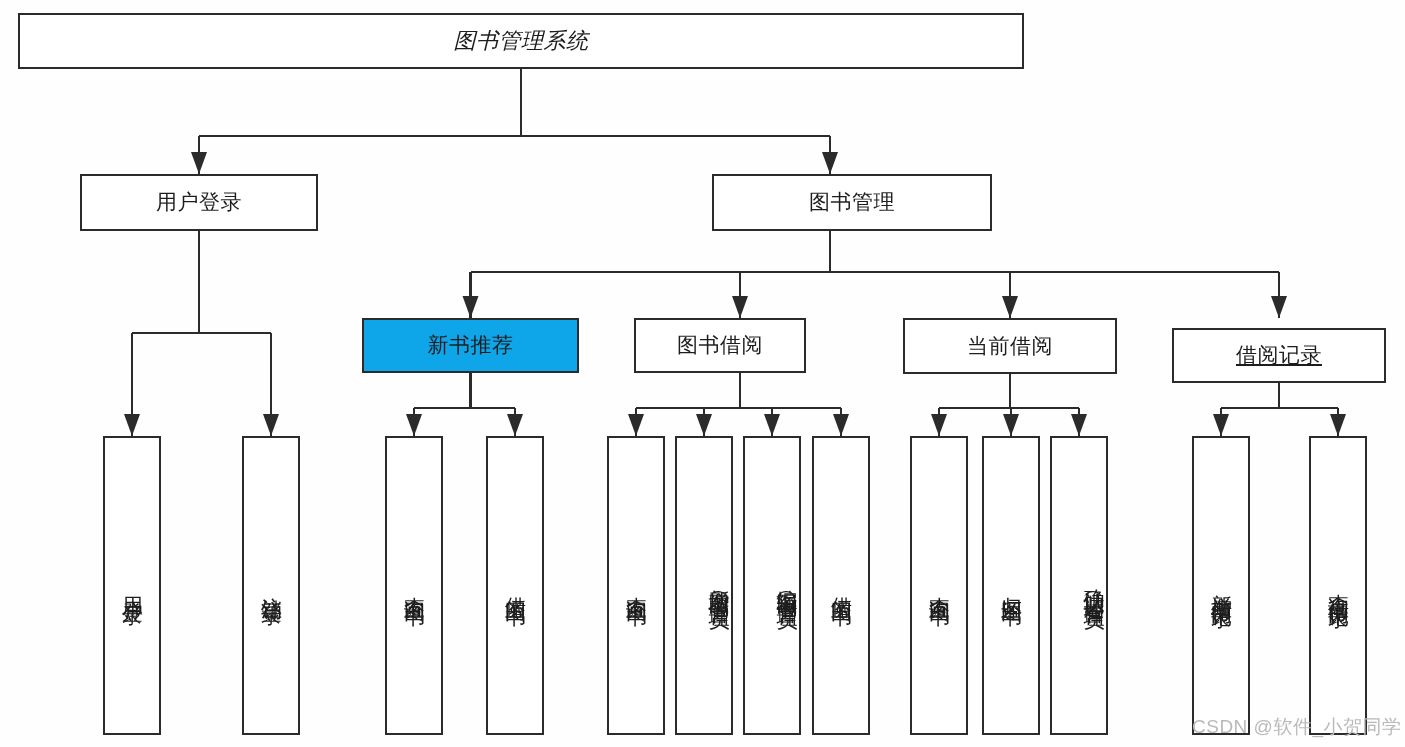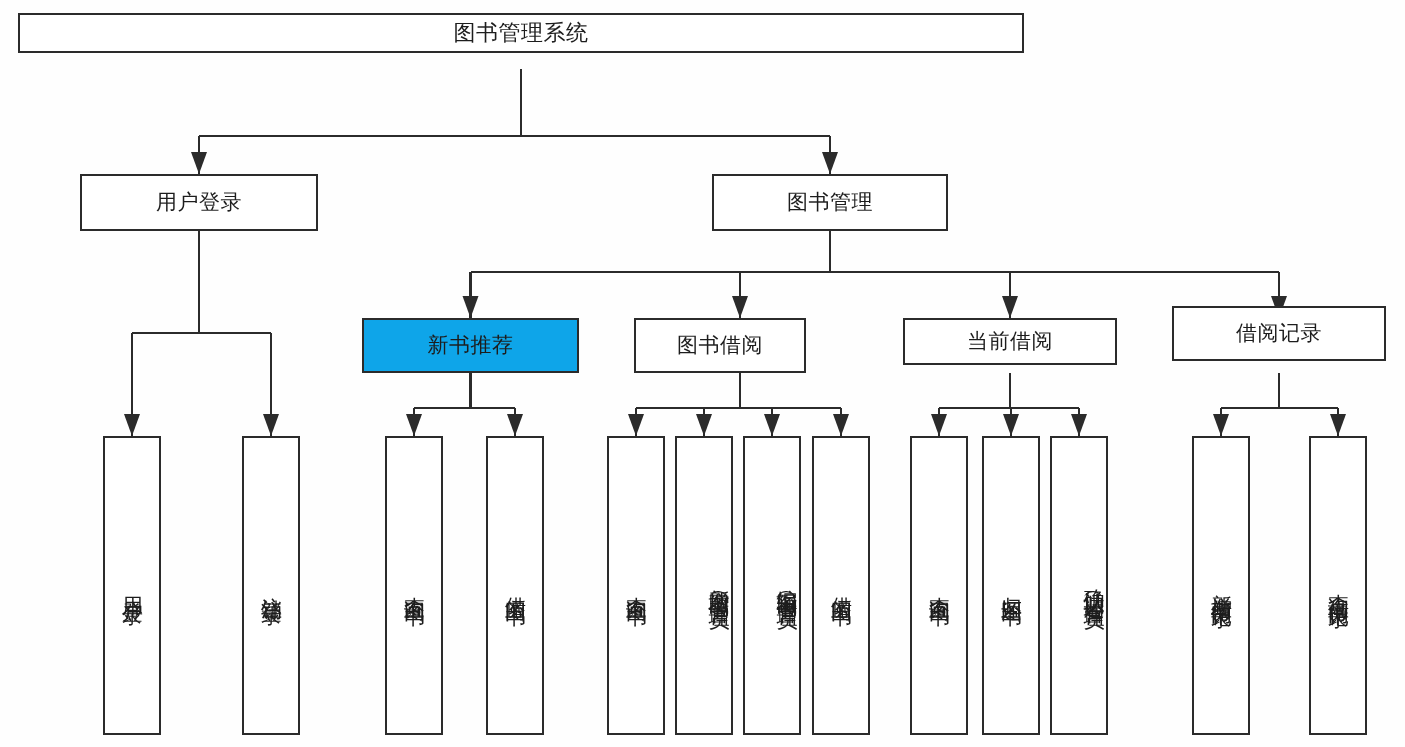--- a/index.html
+++ b/index.html
@@ -127,39 +127,39 @@
       <line x1="1079" y1="408" x2="1079" y2="436" stroke="#2b2b2b" stroke-width="2.6" shape-rendering="crispEdges"></line>
       <polygon points="1071,414 1087,414 1079,436" fill="#2b2b2b"></polygon>
       <line x1="1279" y1="373" x2="1279" y2="408" stroke="#2b2b2b" stroke-width="2.6" shape-rendering="crispEdges"></line>
       <line x1="1221" y1="408" x2="1338" y2="408" stroke="#2b2b2b" stroke-width="2.6" shape-rendering="crispEdges"></line>
       <line x1="1221" y1="408" x2="1221" y2="436" stroke="#2b2b2b" stroke-width="2.6" shape-rendering="crispEdges"></line>
       <polygon points="1213,414 1229,414 1221,436" fill="#2b2b2b"></polygon>
       <line x1="1338" y1="408" x2="1338" y2="436" stroke="#2b2b2b" stroke-width="2.6" shape-rendering="crispEdges"></line>
       <polygon points="1330,414 1346,414 1338,436" fill="#2b2b2b"></polygon>
     </svg>
   <div id="nodes">
-      <div class="node node-h node-root" style="left: 18px; top: 13px; width: 1006px; height: 40px; border-color: rgb(43, 43, 43); background: rgb(255, 255, 255); color: rgb(29, 29, 29);">
+      <div class="node node-h node-root" style="left: 18px; top: 13px; width: 1006px; height: 56px; border-color: rgb(43, 43, 43); background: rgb(255, 255, 255); color: rgb(29, 29, 29); font-style: italic;">
         <span class="label">图书管理系统</span>
       </div>
       <div class="node node-h" style="left: 80px; top: 174px; width: 238px; height: 57px; border-color: rgb(43, 43, 43); background: rgb(255, 255, 255); color: rgb(29, 29, 29);">
         <span class="label">用户登录</span>
       </div>
-      <div class="node node-h" style="left: 712px; top: 174px; width: 236px; height: 57px; border-color: rgb(43, 43, 43); background: rgb(255, 255, 255); color: rgb(29, 29, 29);">
+      <div class="node node-h" style="left: 712px; top: 174px; width: 280px; height: 57px; border-color: rgb(43, 43, 43); background: rgb(255, 255, 255); color: rgb(29, 29, 29);">
         <span class="label">图书管理</span>
       </div>
       <div class="node node-h" style="left: 362px; top: 318px; width: 217px; height: 55px; border-color: rgb(43, 43, 43); background: #0ea5e9; color: rgb(29, 29, 29);">
         <span class="label">新书推荐</span>
       </div>
       <div class="node node-h" style="left: 634px; top: 318px; width: 172px; height: 55px; border-color: rgb(43, 43, 43); background: rgb(255, 255, 255); color: rgb(29, 29, 29);">
         <span class="label">图书借阅</span>
       </div>
-      <div class="node node-h" style="left: 903px; top: 318px; width: 214px; height: 47px; border-color: rgb(43, 43, 43); background: rgb(255, 255, 255); color: rgb(29, 29, 29);">
+      <div class="node node-h" style="left: 903px; top: 318px; width: 214px; height: 56px; border-color: rgb(43, 43, 43); background: rgb(255, 255, 255); color: rgb(29, 29, 29);">
         <span class="label">当前借阅</span>
       </div>
-      <div class="node node-h" style="left: 1172px; top: 306px; width: 214px; height: 55px; border-color: rgb(43, 43, 43); background: rgb(255, 255, 255); color: rgb(29, 29, 29);">
+      <div class="node node-h" style="left: 1172px; top: 328px; width: 214px; height: 55px; border-color: rgb(43, 43, 43); background: rgb(255, 255, 255); color: rgb(29, 29, 29); text-decoration: underline;">
         <span class="label">借阅记录</span>
       </div>
       <div class="node node-v" style="left: 103px; top: 436px; width: 58px; height: 299px; border-color: rgb(43, 43, 43); background: rgb(255, 255, 255); color: rgb(29, 29, 29);">
         <span class="label">用户登录</span>
       </div>
       <div class="node node-v" style="left: 242px; top: 436px; width: 58px; height: 299px; border-color: rgb(43, 43, 43); background: rgb(255, 255, 255); color: rgb(29, 29, 29);">
         <span class="label">注销登录</span>
       </div>
       <div class="node node-v" style="left: 385px; top: 436px; width: 58px; height: 299px; border-color: rgb(43, 43, 43); background: rgb(255, 255, 255); color: rgb(29, 29, 29);">
         <span class="label">查询图书</span>
@@ -188,13 +188,14 @@
       <div class="node node-v top-align" style="left: 1050px; top: 436px; width: 58px; height: 299px; border-color: rgb(43, 43, 43); background: rgb(255, 255, 255); color: rgb(29, 29, 29);">
         <span class="label">确认归还（管理员）</span>
       </div>
       <div class="node node-v" style="left: 1192px; top: 436px; width: 58px; height: 299px; border-color: rgb(43, 43, 43); background: rgb(255, 255, 255); color: rgb(29, 29, 29);">
         <span class="label">新增借阅记录</span>
       </div>
       <div class="node node-v" style="left: 1309px; top: 436px; width: 58px; height: 299px; border-color: rgb(43, 43, 43); background: rgb(255, 255, 255); color: rgb(29, 29, 29);">
         <span class="label">查询借阅记录</span>
       </div>
     </div>
+  <div id="watermark" style="left: 1192px; top: 714px; color: rgb(185, 185, 185);">CSDN @软件_小贺同学</div>
 </div>
 
 </body></html>

